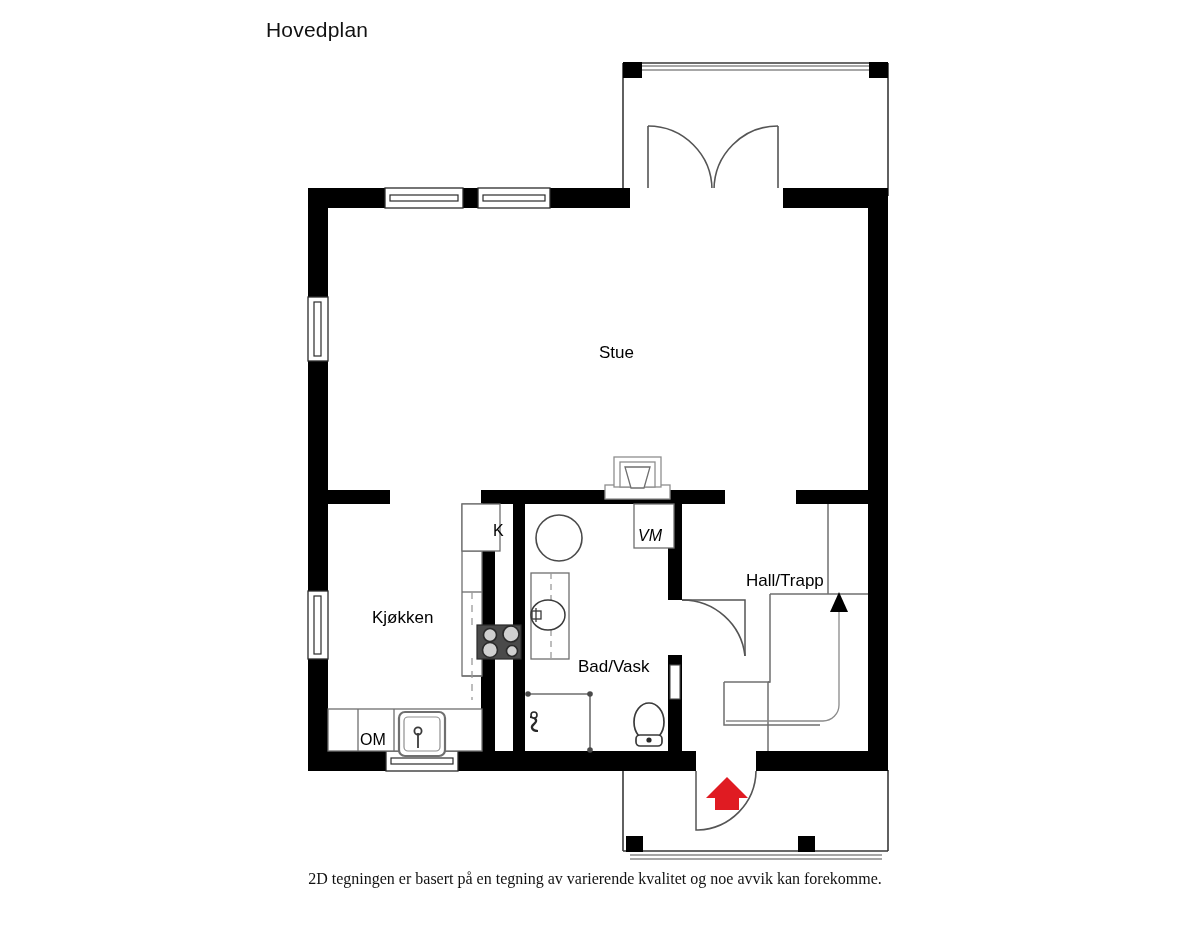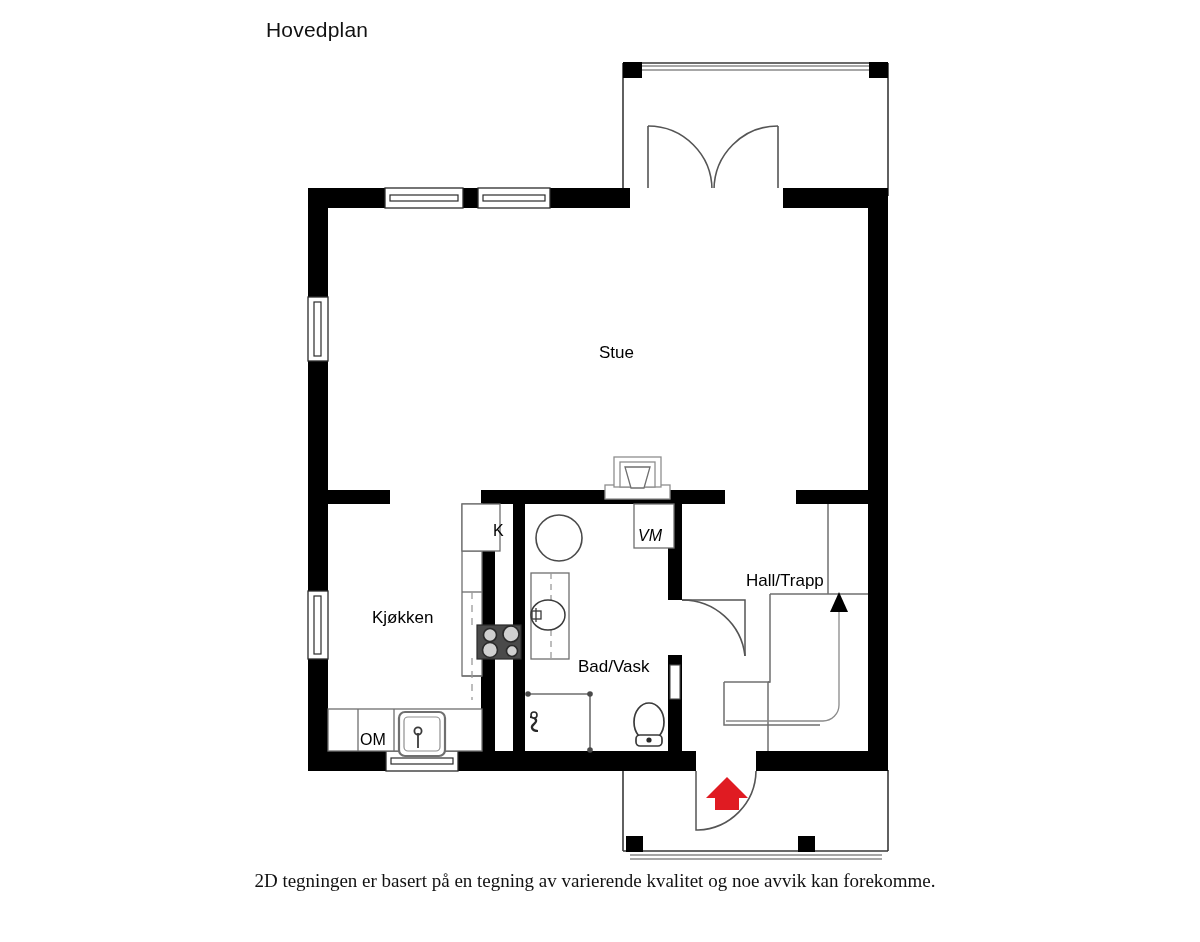--- a/index.html
+++ b/index.html
@@ -29,21 +29,21 @@
     color: #111111;
     letter-spacing: 0.2px;
     white-space: nowrap;
   }
   #plan-caption {
     position: absolute;
     left: 0;
     top: 870px;
     width: 1190px;
     text-align: center;
-    font-size: 19px;
+    font-size: 16px;
     color: #111111;
     font-family: "Liberation Serif", serif;
   }
   #floorplan-svg {
     position: absolute;
     left: 0;
     top: 0;
   }
   .room-label {
     position: absolute;

